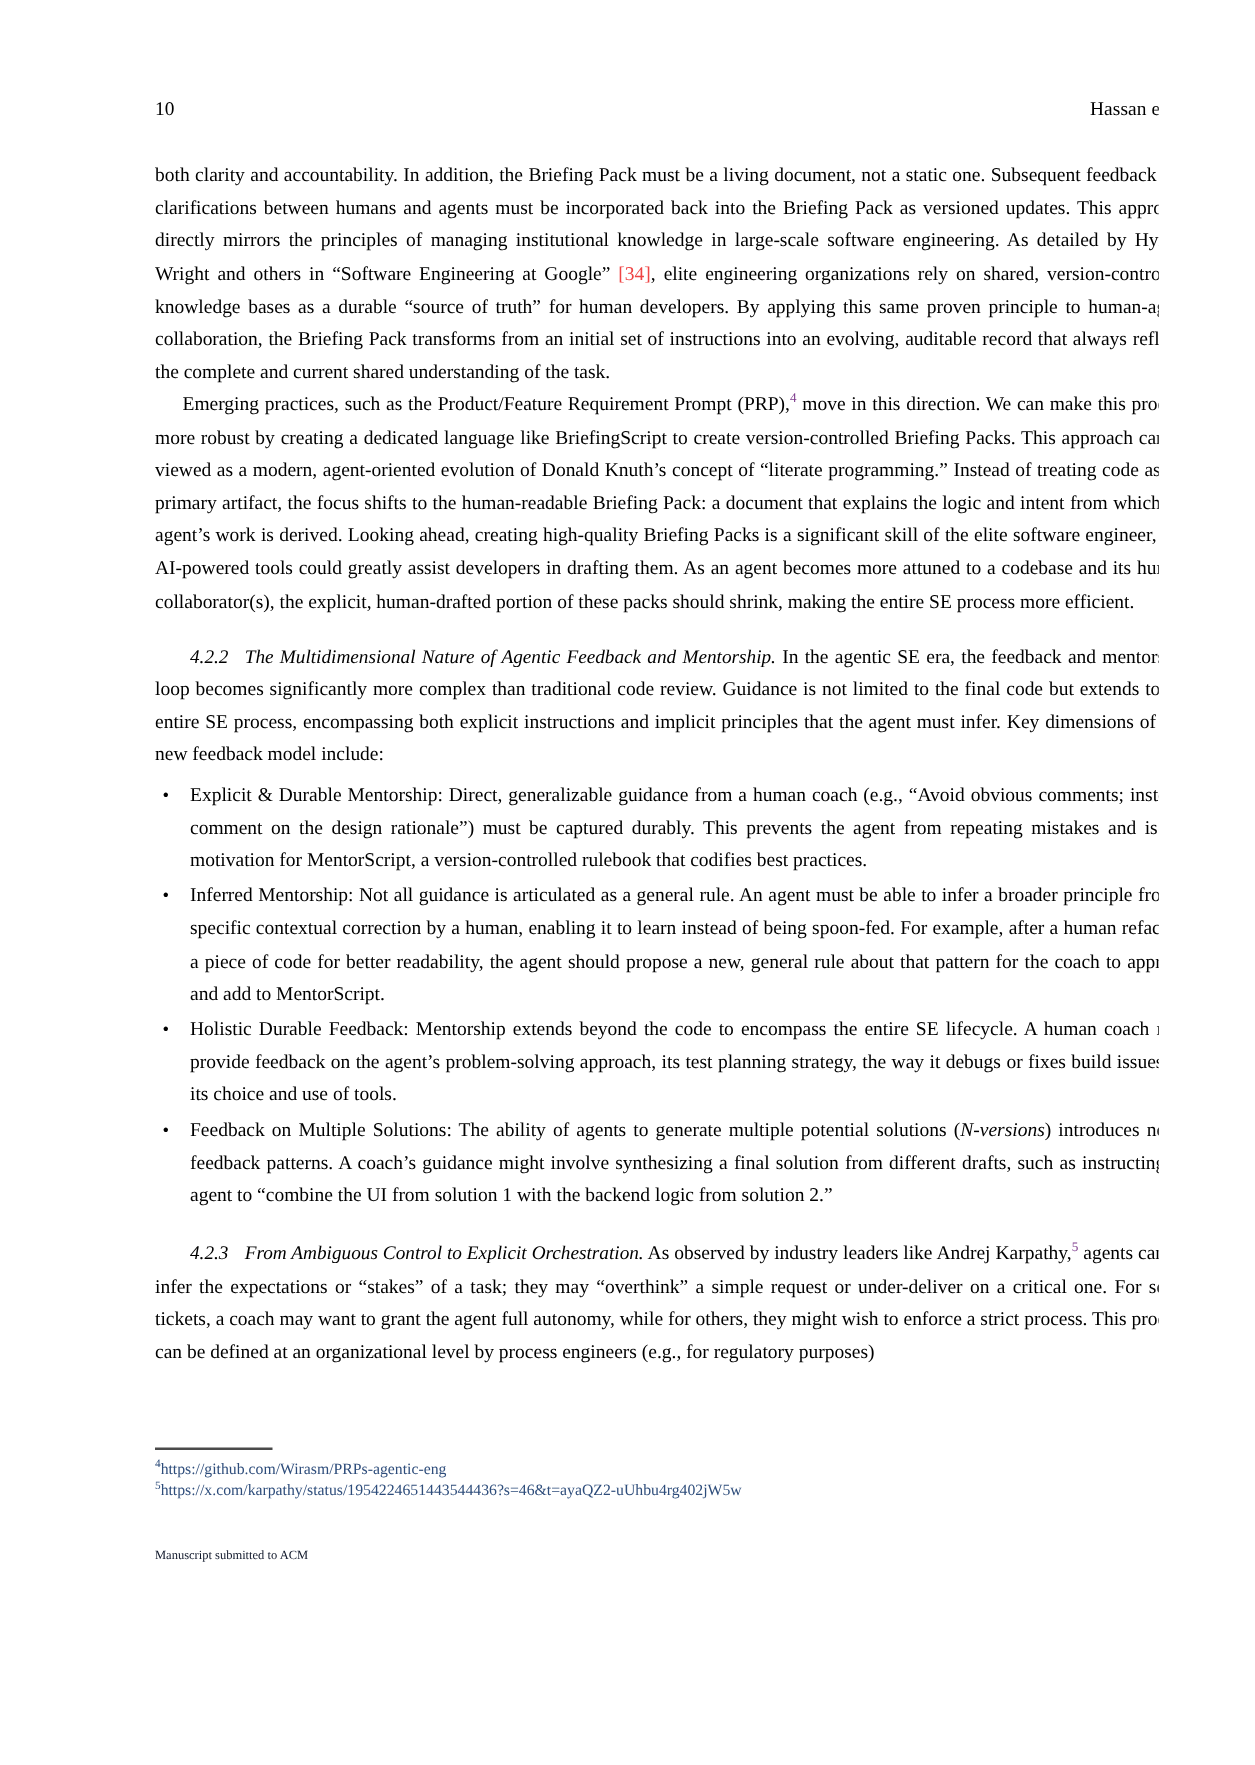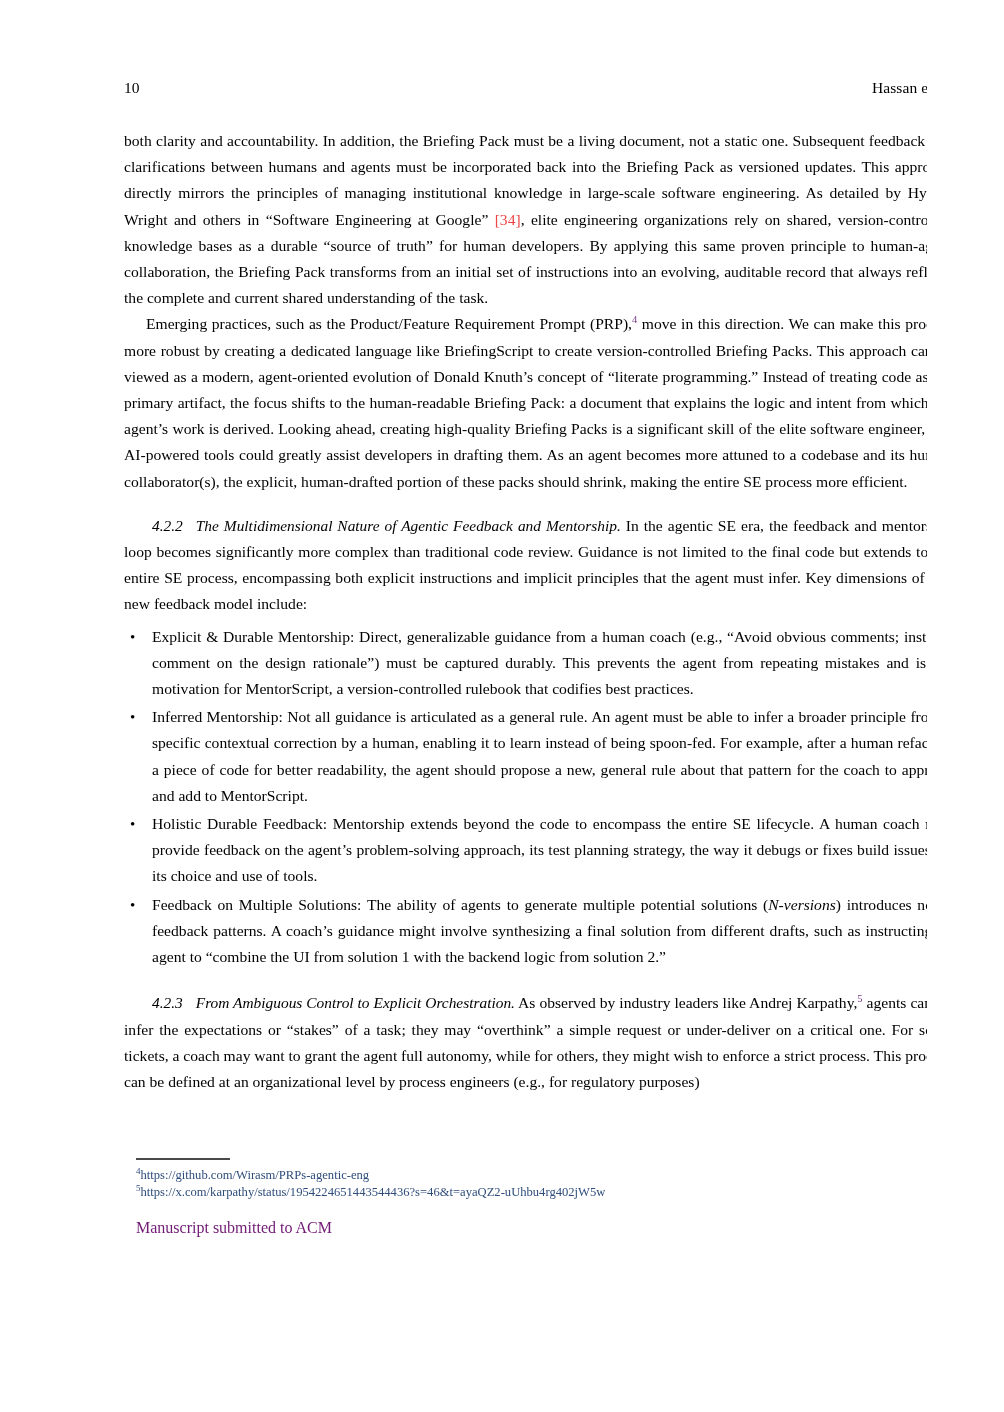--- a/index.html
+++ b/index.html
@@ -106,21 +106,21 @@
     position: absolute;
     left: 6px;
     top: 0;
     font-size: 15px;
     line-height: 26.2px;
   }
 
   
   .footer-zone {
     position: absolute;
-    left: 136px;
+    left: 124px;
     top: 1158px;
     width: 828px;
   }
   .fnrule {
     width: 94px;
     height: 1.6px;
     background: #4a4a4a;
     margin: 0 0 7px 0;
   }
   .footnote {
@@ -130,24 +130,24 @@
     margin: 0;
     white-space: nowrap;
   }
   .footnote sup {
     color: #2e4d7b;
     font-size: 9px;
     vertical-align: super;
     line-height: 0;
   }
   .manuscript {
-    margin-top: 17px;
-    font-size: 16px;
+    margin-top: 34px;
+    font-size: 10px;
     line-height: 20px;
-    color: #701a75;
+    color: #0f172a;
   }
 </style>
 </head>
 <body>
 
 <div class="page">
 
   <div class="runhead" style="left:124px;">
     <span class="folio">10</span>
     <span class="authors">Hassan et al.</span>

